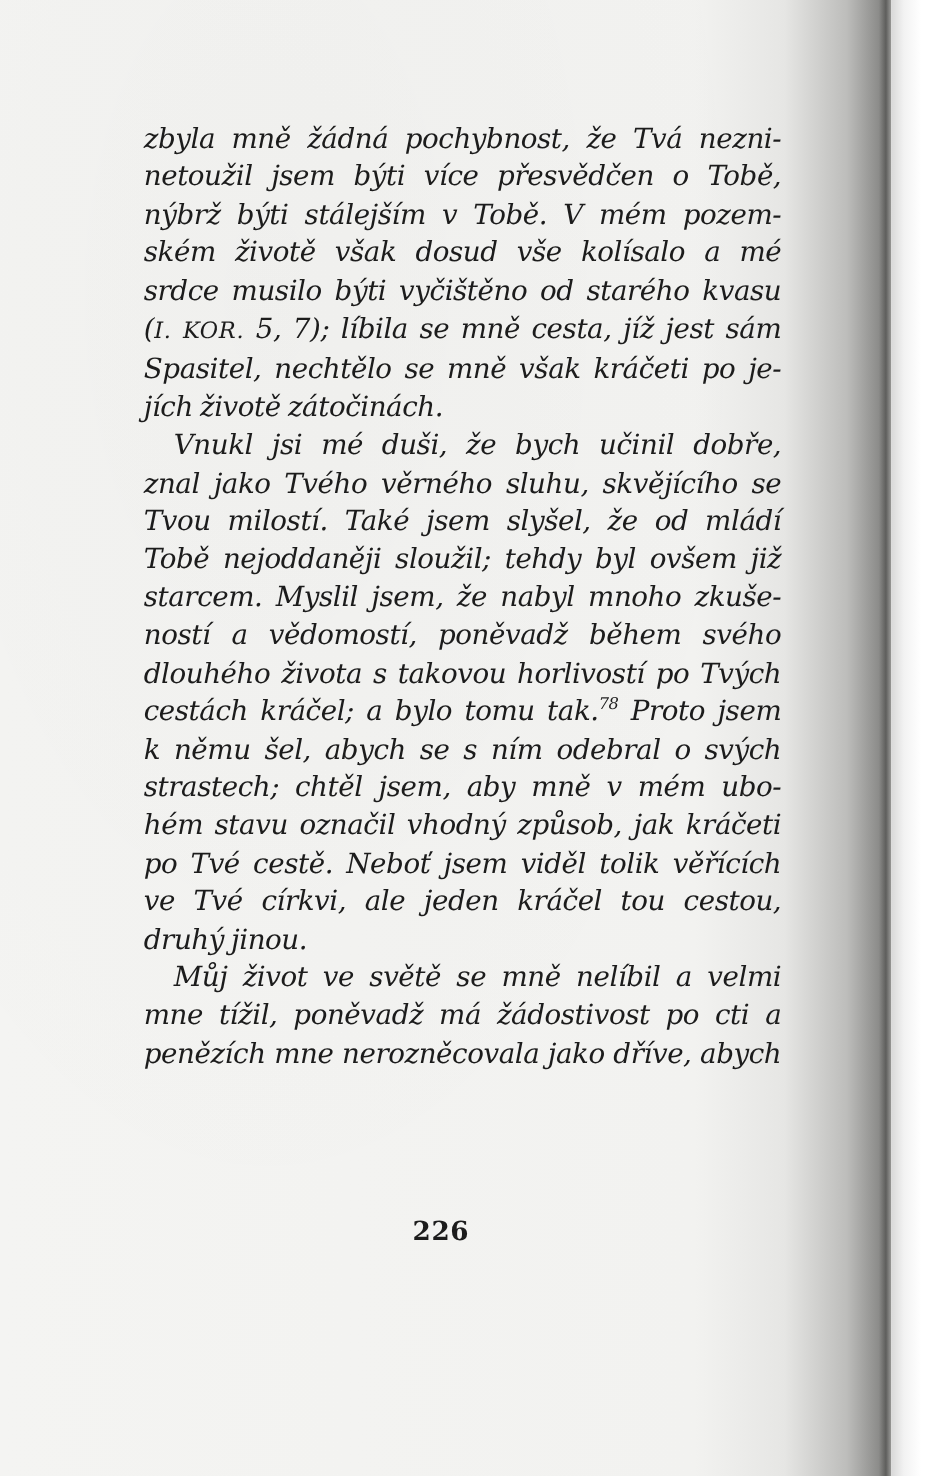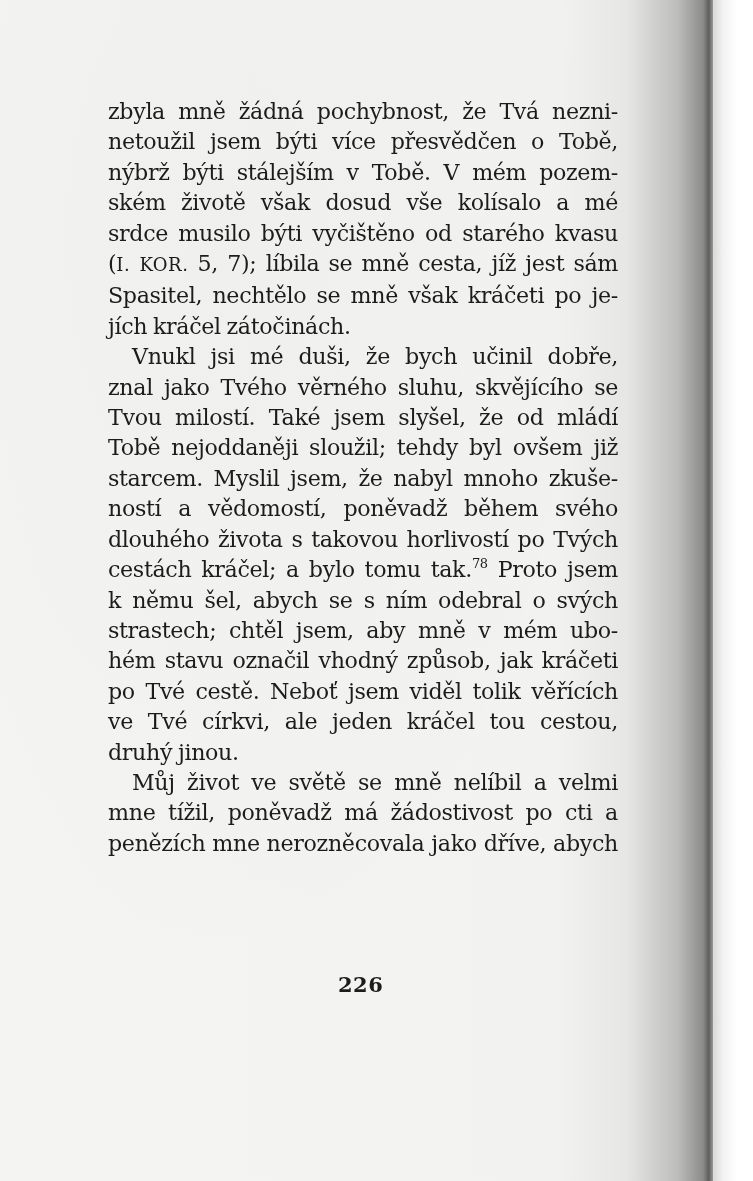--- a/index.html
+++ b/index.html
@@ -26,27 +26,28 @@
   .page-edge-shadow {
     position: absolute;
     left: 713px;
     top: 0;
     width: 40px;
     height: 1181px;
     background: linear-gradient(to right, #d8d8d8 0%, #f2f2f2 25%, #ffffff 60%);
   }
   .text-block {
     position: absolute;
-    left: 108px;
+    left: 115px;
     top: 96px;
     width: 510px;
     font-family: "DejaVu Serif", "Liberation Serif", serif;
     font-size: 22.2px;
     line-height: 30.4px;
     color: #1c1c1c;
+    font-style: italic;
   }
   .line {
     display: block;
     white-space: nowrap;
     text-align: justify;
     text-align-last: justify;
     letter-spacing: -0.35px;
     word-spacing: -1px;
   }
   .line.last {
@@ -60,21 +61,21 @@
     font-size: 18px;
     letter-spacing: 0.5px;
   }
   sup.fn {
     font-size: 13px;
     vertical-align: 9px;
     line-height: 0;
   }
   .page-number {
     position: absolute;
-    left: 338px;
+    left: 330px;
     top: 972px;
     font-family: "DejaVu Serif", "Liberation Serif", serif;
     font-size: 21px;
     font-weight: bold;
     color: #1c1c1c;
     letter-spacing: 0.5px;
   }
 </style>
 </head>
 <body>
@@ -82,21 +83,21 @@
 <div class="page">
   <div class="text-block">
 
     <span class="line">zbyla mně žádná pochybnost, že Tvá nezni-</span>
     <span class="line">netoužil jsem býti více přesvědčen o Tobě,</span>
     <span class="line">nýbrž býti stálejším v Tobě. V mém pozem-</span>
     <span class="line">ském životě však dosud vše kolísalo a mé</span>
     <span class="line">srdce musilo býti vyčištěno od starého kvasu</span>
     <span class="line"><span>(</span><span class="smallcaps">I.</span> <span class="smallcaps">KOR.</span><span> 5, 7); líbila se mně cesta, jíž jest sám</span></span>
     <span class="line">Spasitel, nechtělo se mně však kráčeti po je-</span>
-    <span class="line last">jích kráčel zátočinách.</span>
+    <span class="line last">jích životě zátočinách.</span>
 
     <span class="line indent">Vnukl jsi mé duši, že bych učinil dobře,</span>
     <span class="line">znal jako Tvého věrného sluhu, skvějícího se</span>
     <span class="line">Tvou milostí. Také jsem slyšel, že od mládí</span>
     <span class="line">Tobě nejoddaněji sloužil; tehdy byl ovšem již</span>
     <span class="line">starcem. Myslil jsem, že nabyl mnoho zkuše-</span>
     <span class="line">ností a vědomostí, poněvadž během svého</span>
     <span class="line">dlouhého života s takovou horlivostí po Tvých</span>
     <span class="line"><span>cestách kráčel; a bylo tomu tak.</span><sup class="fn">78</sup><span> Proto jsem</span></span>
     <span class="line">k němu šel, abych se s ním odebral o svých</span>

